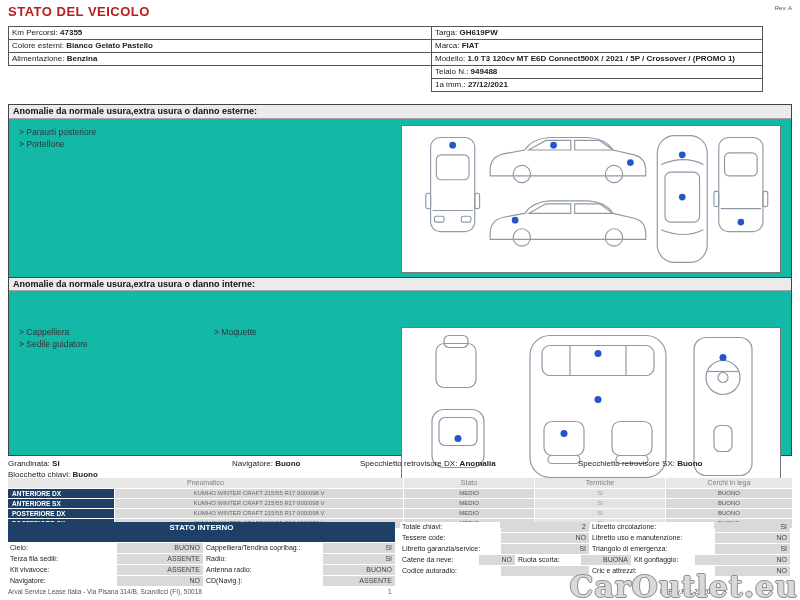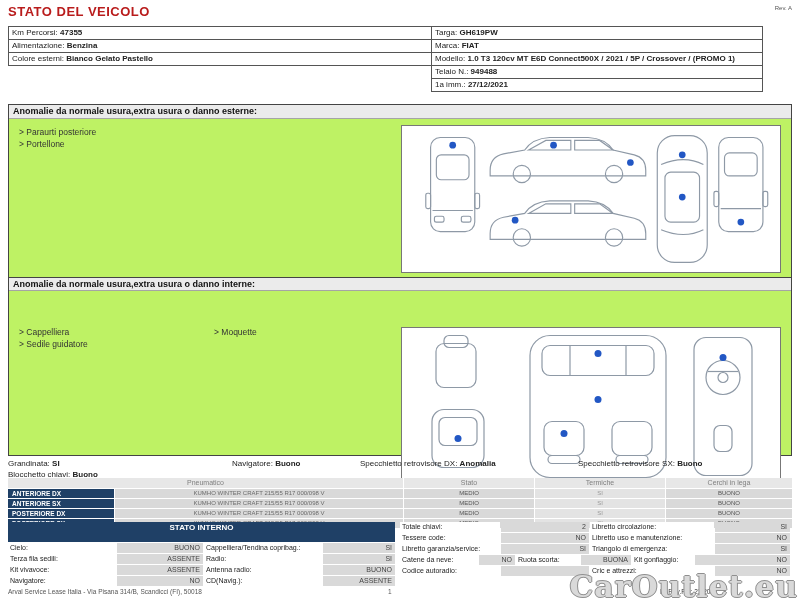--- a/index.html
+++ b/index.html
@@ -8,21 +8,21 @@
 
   .page-title{position:absolute;left:8px;top:4px;font-size:13px;font-weight:bold;color:#b91c1c;letter-spacing:.5px;}
   .rev{position:absolute;right:8px;top:5px;font-size:6px;color:#555;}
 
   .info-table{position:absolute;top:26px;border:1px solid #555;border-bottom:none;font-size:8px;background:#fff;}
   .info-table.left{left:8px;width:424px;}
   .info-table.right{left:400px;width:332px;margin-left:31px;}
   .info-row{border-bottom:1px solid #555;padding:1px 3px;line-height:10px;min-height:12px;}
   .info-row .val{font-weight:bold;}
 
-  .main-box{position:absolute;left:8px;top:104px;width:784px;height:352px;border:1px solid #444;background:#bef264;}
+  .main-box{position:absolute;left:8px;top:104px;width:784px;height:352px;border:1px solid #444;background:#14b8a6;}
   .sec-header{height:14px;line-height:13px;background:#ebebeb;border-bottom:1px solid #a5a5a5;font-size:9px;font-weight:bold;padding-left:4px;color:#111;}
   .sec-body{position:relative;height:158px;}
   .sec-body.sec2{height:178px;margin-top:28px;}
   .anomaly-col{position:absolute;top:7px;font-size:8.5px;line-height:12px;color:#333;width:180px;}
   .anomaly-col.c1{left:10px;}
   .anomaly-col.c2{left:205px;width:170px;}
   .sec-divider{border-top:1px solid #444;}
   .diagram-box{position:absolute;left:392px;top:6px;width:380px;height:148px;border:1px solid #777;background:#fff;}
   .sec2 .diagram-box{top:8px;height:160px;}
   .diagram-svg{width:100%;height:100%;display:block;}
@@ -65,26 +65,26 @@
 
   <div class="page-title">STATO DEL VEICOLO</div>
   <div class="rev">Rev. A</div>
 
   <div class="info-table left">
     <div class="info-row">
       <span class="lbl">Km Percorsi:</span>
       <span class="val">47355</span>
     </div>
     <div class="info-row">
+      <span class="lbl">Colore esterni:</span>
+      <span class="val">Bianco Gelato Pastello</span>
+    </div>
+    <div class="info-row">
       <span class="lbl">Alimentazione:</span>
       <span class="val">Benzina</span>
-    </div>
-    <div class="info-row">
-      <span class="lbl">Colore esterni:</span>
-      <span class="val">Bianco Gelato Pastello</span>
     </div>
   </div>
 
   <div class="info-table right">
     <div class="info-row">
       <span class="lbl">Targa:</span>
       <span class="val">GH619PW</span>
     </div>
     <div class="info-row">
       <span class="lbl">Marca:</span>

